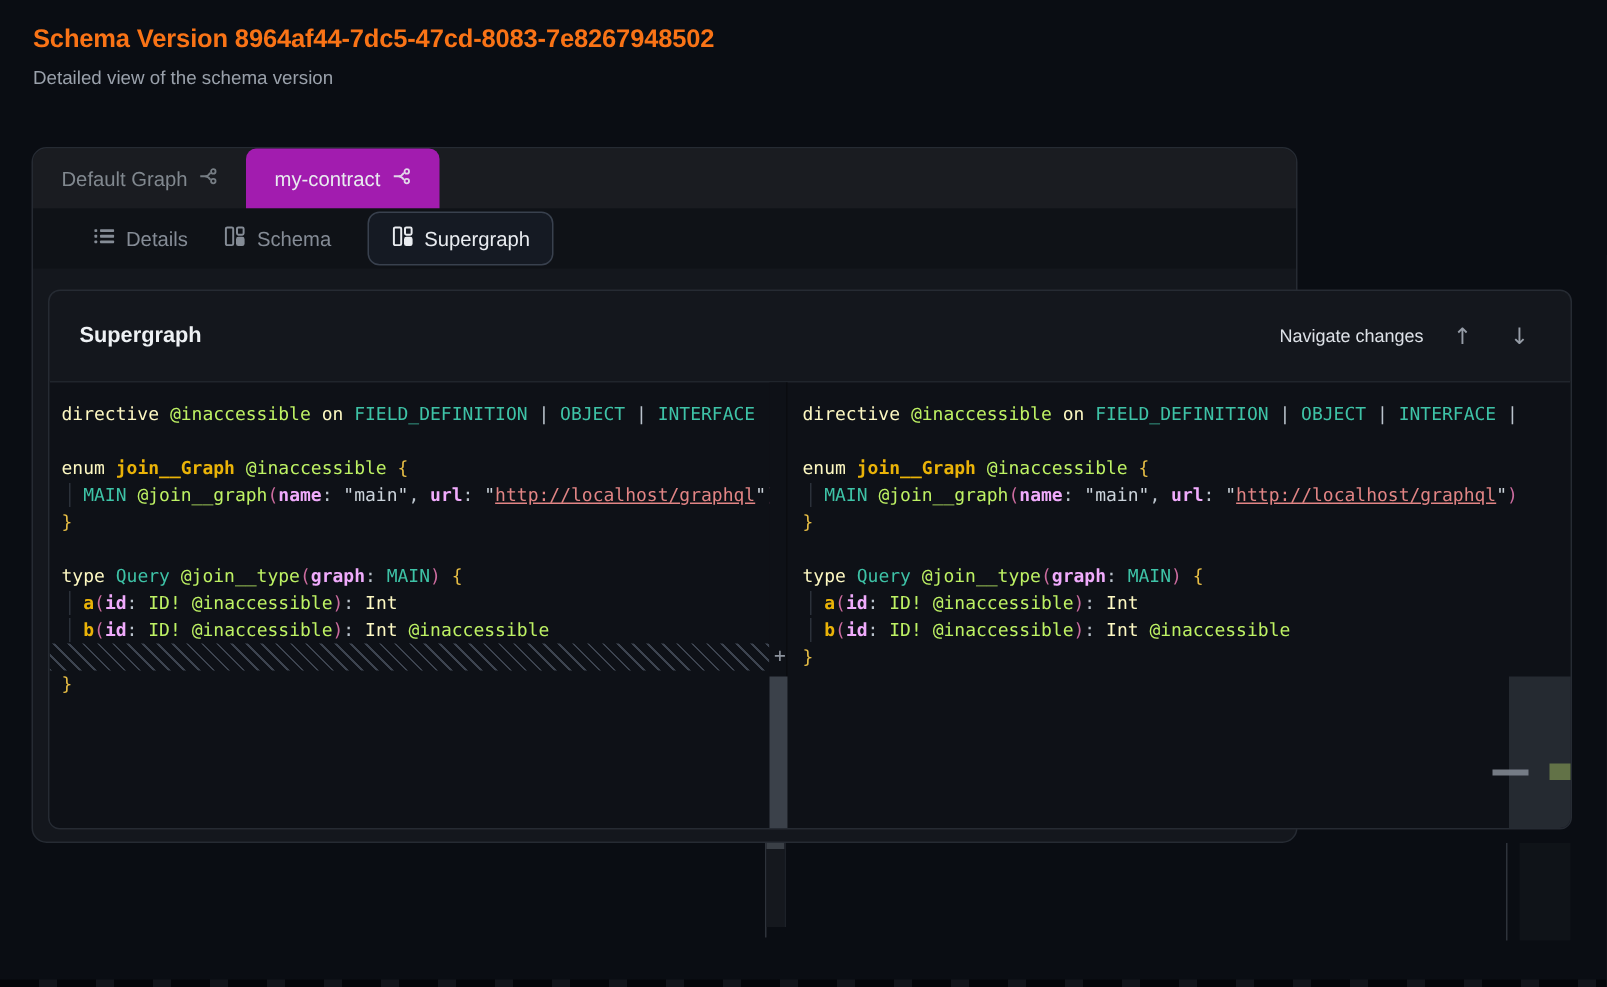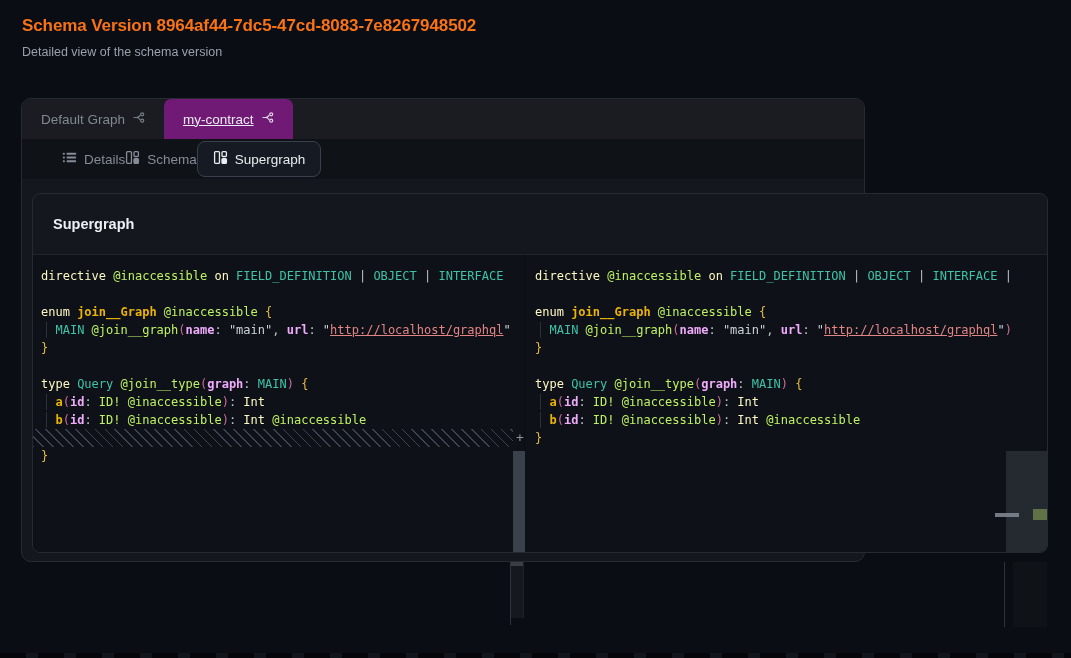--- a/index.html
+++ b/index.html
@@ -27,28 +27,28 @@
   .tabbar {
     position:absolute; left:0; top:0; right:0; height:40px;
     background:#1a1c21; border-radius:9px 9px 0 0;
     display:flex; align-items:stretch;
   }
   .tab {
     display:flex; align-items:center; gap:7px; padding:0 19px;
     font-size:13.5px; color:#81888f; cursor:pointer;
   }
   .tab.active {
-    background:#701a75; border-radius:7px 7px 0 0; color:#e9ecf0;text-decoration:underline;
+    background:#a21caf; border-radius:7px 7px 0 0; color:#e9ecf0;
   }
   .tab svg { opacity:.9; }
 
   
   .subtabbar {
     position:absolute; left:0; top:40px; right:0; height:40px;
-    background:#0f1217; display:flex; align-items:center; 
+    background:#0f1217; display:flex; align-items:center; gap:24px;
     padding-left:40px;
   }
   .subtab {
     display:flex; align-items:center; gap:7px;
     font-size:13.5px; color:#858c96; cursor:pointer;
   }
   .subtab.active {
     color:#e9ecf0; background:#151a23;
     border:1px solid #39414e; border-radius:8px; padding:8px 15px;
   }
@@ -213,20 +213,25 @@
           <rect x="9.6" y="9.1" width="4.7" height="5.2" rx="1" fill="currentColor"></rect>
         </svg>
       </span>
       <span>Supergraph</span>
     </div>
   </div>
 
   <div class="panel">
     <div class="panel-head">
       <div class="panel-title">Supergraph</div>
+      <div class="nav-changes">
+        <span class="nav-label">Navigate changes</span>
+        <button class="nav-btn">↑</button>
+        <button class="nav-btn">↓</button>
+      </div>
     </div>
 
     <div class="editor">
       <div class="pane left" id="pane-left">
           <div class="code-line"><span class="tk-kw">directive</span><span class="tk-pl"> </span><span class="tk-dir">@inaccessible</span><span class="tk-pl"> </span><span class="tk-kw">on</span><span class="tk-pl"> </span><span class="tk-ty">FIELD_DEFINITION</span><span class="tk-pl"> | </span><span class="tk-ty">OBJECT</span><span class="tk-pl"> | </span><span class="tk-ty">INTERFACE</span><span class="tk-pl"> |</span></div>
           <div class="code-line"></div>
           <div class="code-line"><span class="tk-kw">enum</span><span class="tk-pl"> </span><span class="tk-pn">join__Graph</span><span class="tk-pl"> </span><span class="tk-dir">@inaccessible</span><span class="tk-pl"> </span><span class="tk-bry">{</span></div>
           <div class="code-line guided"><span class="tk-pl">  </span><span class="tk-ty">MAIN</span><span class="tk-pl"> </span><span class="tk-dir">@join__graph</span><span class="tk-par">(</span><span class="tk-pr">name</span><span class="tk-pl">: </span><span class="tk-str">"main"</span><span class="tk-pl">, </span><span class="tk-pr">url</span><span class="tk-pl">: </span><span class="tk-str">"</span><span class="tk-url">http://localhost/graphql</span><span class="tk-str">"</span><span class="tk-par">)</span></div>
           <div class="code-line"><span class="tk-bry">}</span></div>
           <div class="code-line"></div>

